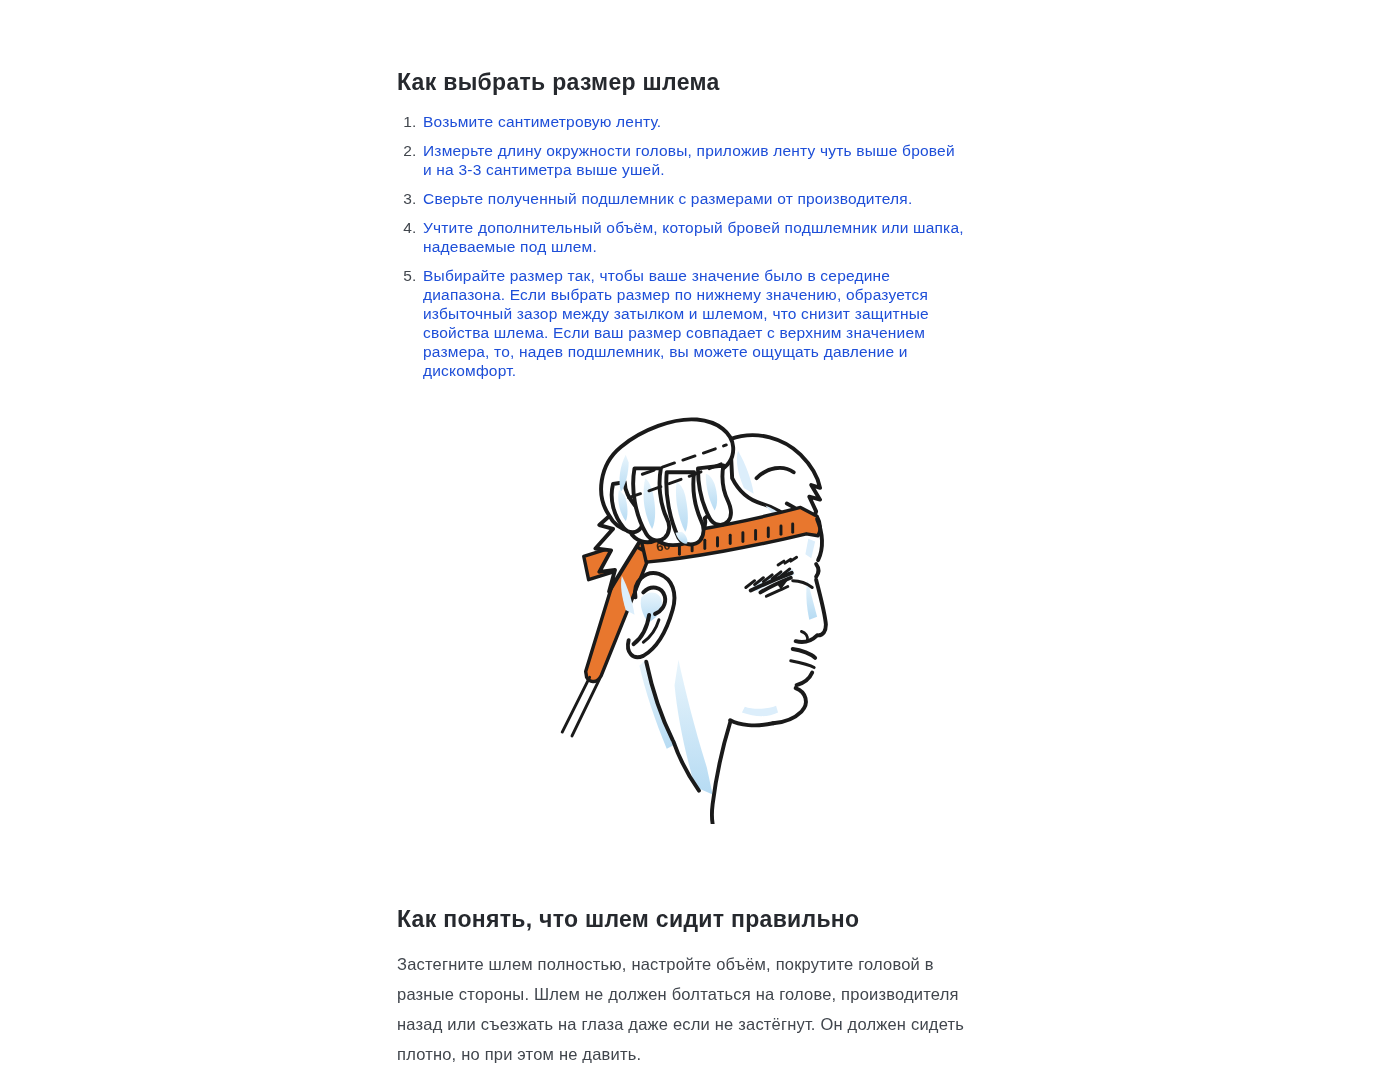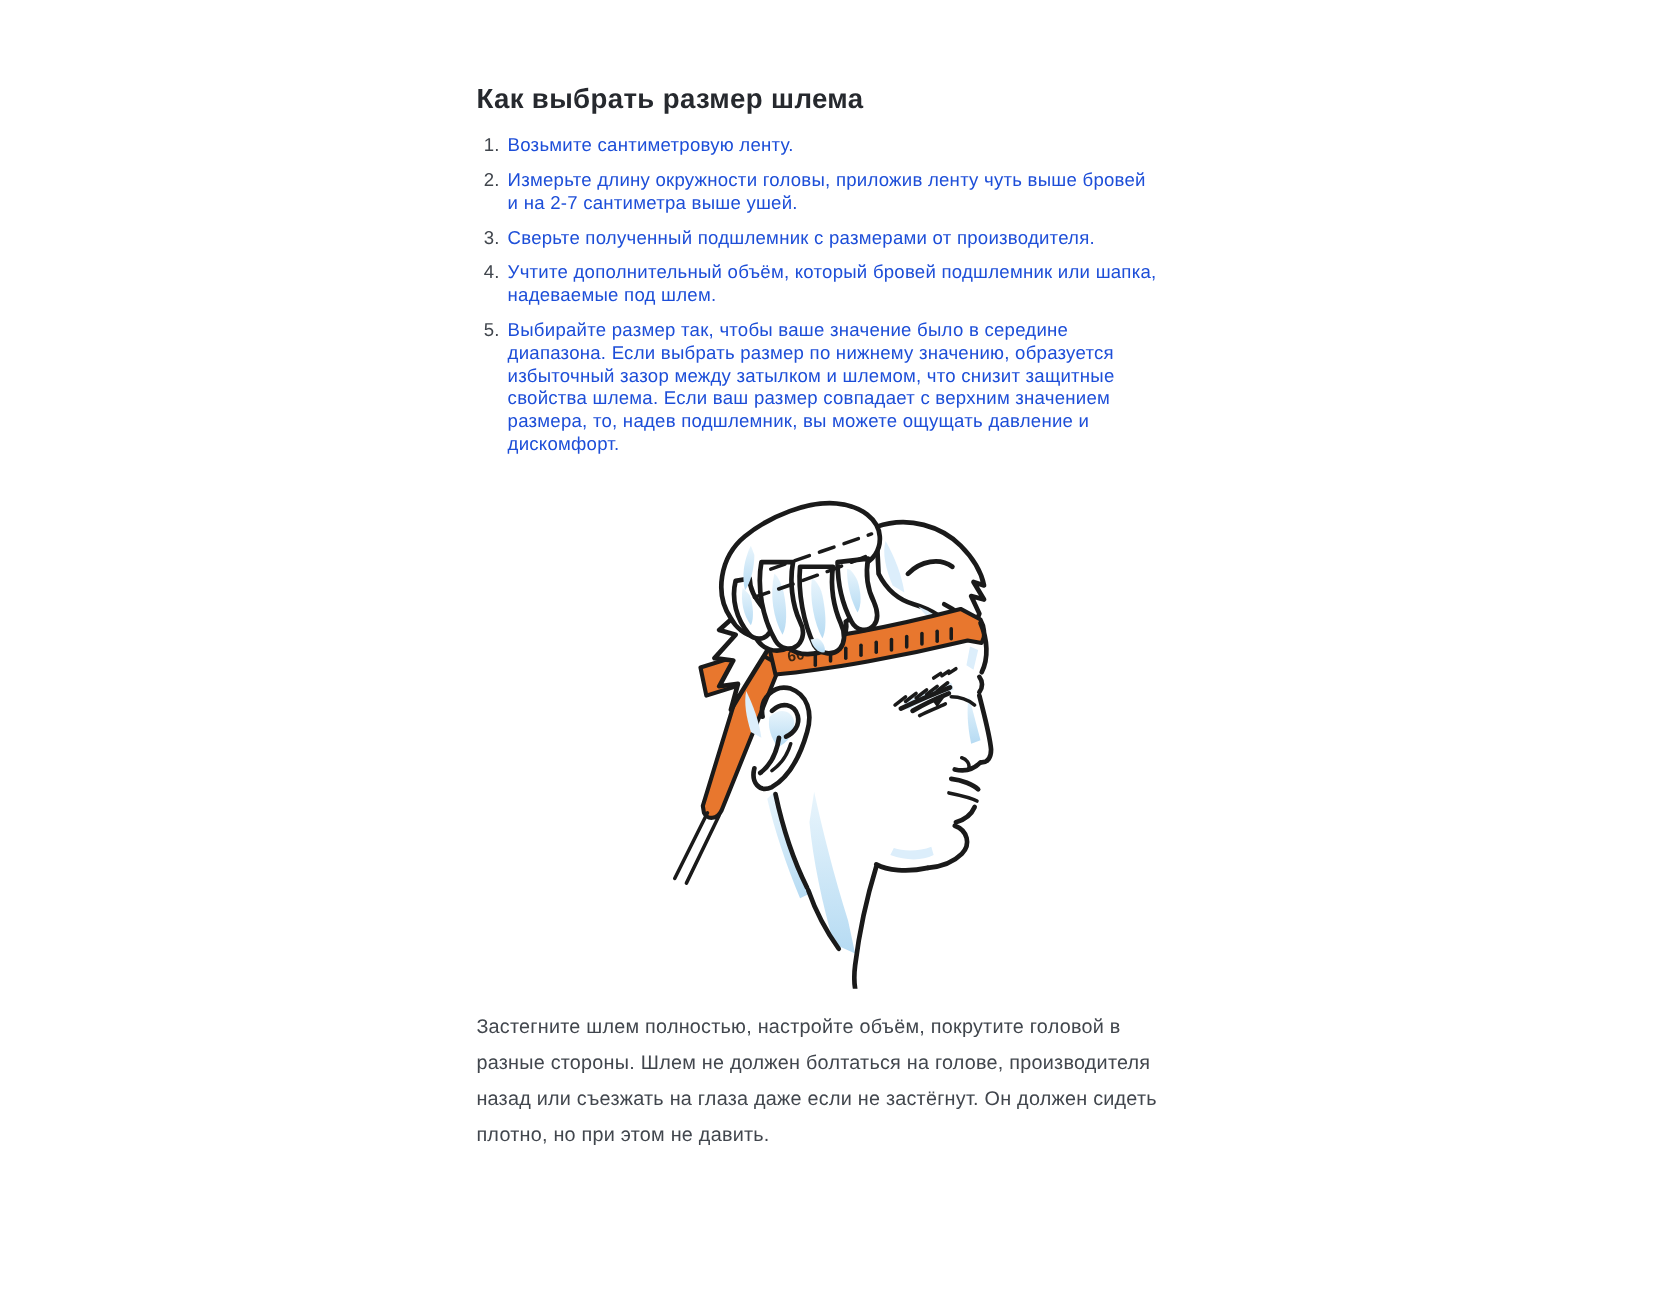--- a/index.html
+++ b/index.html
@@ -36,21 +36,21 @@
 </head>
 <body>
 
 <div class="page">
   <main class="content">
 
     <h1 class="sec-title">Как выбрать размер шлема</h1>
 
     <ol class="steps">
       <li>Возьмите сантиметровую ленту.</li>
-      <li>Измерьте длину окружности головы, приложив ленту чуть выше бровей и на 2-7 сантиметра выше ушей.</li>
+      <li>Измерьте длину окружности головы, приложив ленту чуть выше бровей и на 3-3 сантиметра выше ушей.</li>
       <li>Сверьте полученный подшлемник с размерами от производителя.</li>
       <li>Учтите дополнительный объём, который бровей подшлемник или шапка, надеваемые под шлем.</li>
       <li>Выбирайте размер так, чтобы ваше значение было в середине диапазона. Если выбрать размер по нижнему значению, образуется избыточный зазор между затылком и шлемом, что снизит защитные свойства шлема. Если ваш размер совпадает с верхним значением размера, то, надев подшлемник, вы можете ощущать давление и дискомфорт.</li>
     </ol>
 
     <figure class="illustration">
       <svg width="332" height="430" viewBox="0 0 340 440">
         <defs>
           <linearGradient id="bl" x1="0" y1="0" x2="0" y2="1">
             <stop offset="0" stop-color="#e9f5fc"></stop>
@@ -154,17 +154,18 @@
           <path class="shade" d="M179,82 C179,97 183,110 188,119 C192,113 191,101 188,92 C185,85 181,81 179,82 Z"></path>
           <path class="shade" d="M90,98 C88,110 91,122 97,130 C100,124 99,112 96,104 Z"></path>
           <path class="shade" d="M97,62 C91,74 89,88 92,100 C97,94 100,80 100,70 Z"></path>
           <path class="shade" d="M148,142 C150,149 155,154 160,153 C161,148 158,143 154,141 Z"></path>
           <path class="ln3" stroke-width="3.5" stroke-dasharray="13 9" d="M100,106 C130,96 164,84 198,70"></path>
           <path class="ln3" stroke-width="3.5" stroke-dasharray="13 9" d="M114,82 C142,72 172,62 200,52"></path>
         </g>
       </svg>
     </figure>
 
+    <h1 class="sec-title second">Как понять, что шлем сидит правильно</h1>
 
     <p class="fit-text">Застегните шлем полностью, настройте объём, покрутите головой в разные стороны. Шлем не должен болтаться на голове, производителя назад или съезжать на глаза даже если не застёгнут. Он должен сидеть плотно, но при этом не давить.</p>
 
   </main>
 </div>
 
 </body></html>

